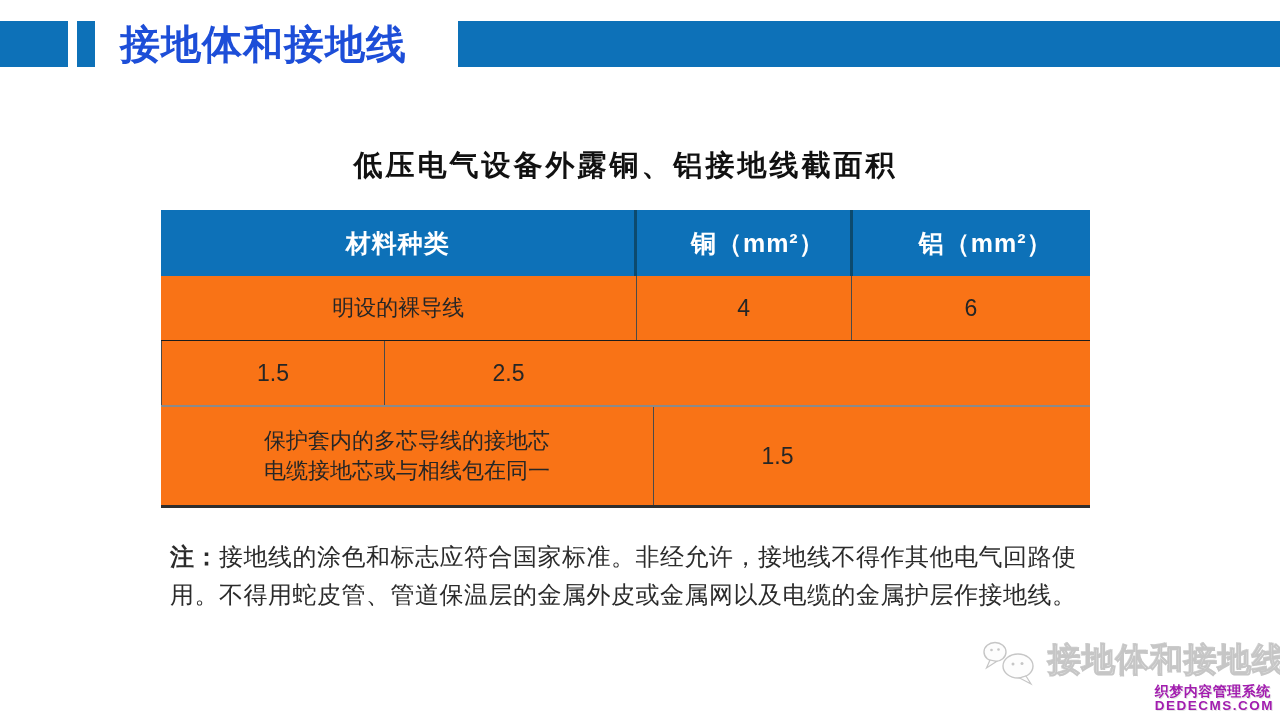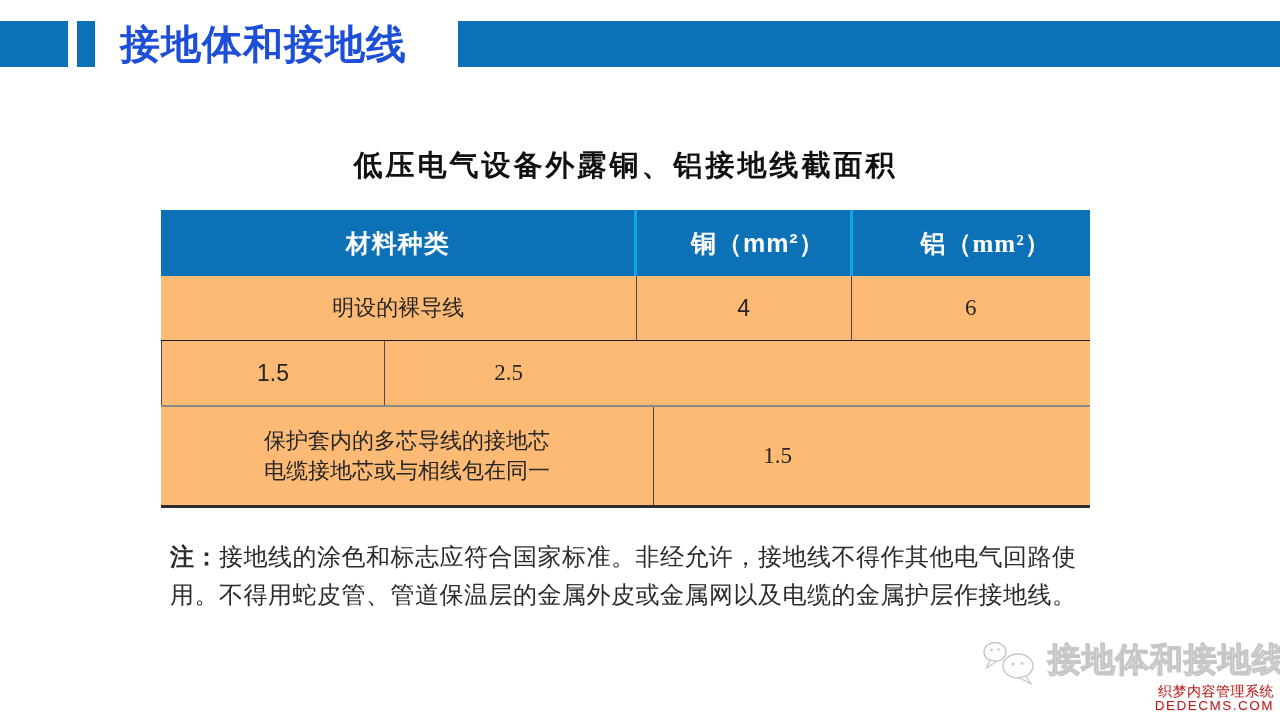--- a/index.html
+++ b/index.html
@@ -33,24 +33,24 @@
 
   
   .tbl { left:161px; top:210px; width:929px; }
   .thead { display:flex; height:66px; background:#0d71b8; }
   .th {
     display:flex; align-items:center; justify-content:center;
     color:#ffffff; font-weight:bold; font-size:25px; letter-spacing:1px;
   }
   .c1 { width:492px; }
   .c2 { width:223px; }
-  .c3 { width:248px;font-family:Liberation Serif, serif; }
-  .th.c2, .th.c3 { border-left:3px solid #0ea5e9;padding-left:28px; }
+  .c3 { width:248px; }
+  .th.c2, .th.c3 { border-left:3px solid #0c4a6e;padding-left:28px; }
 
-  .tr { display:flex; background:#fdba74; }
+  .tr { display:flex; background:#f97316; }
   .r1 { height:65px; border-bottom:1px solid #1c1c1c; }
   .r2 { height:66px; border-bottom:2px solid #8a8a8a; }
   .r3 { height:101px; border-bottom:3px solid #2e2e2e; }
   .td {
     display:flex; flex-direction:column;
     align-items:center; justify-content:center;
     font-size:22px; color:#262626; text-align:center;
   }
   .td.c2, .td.c3 { border-left:1px solid #4a4a4a; font-size:23px; }
   .mat-line { line-height:30px; }
@@ -67,22 +67,22 @@
   
   .wm-icon { left:980px; top:634px; width:64px; height:54px; }
   .wm-brand {
     left:1048px; top:642px; height:36px; line-height:36px;
     font-size:33px; font-weight:bold; letter-spacing:1px;
     color:#f5f5f5; -webkit-text-stroke:1px #c6c6c6;
     text-shadow:1px 1px 0 #ffffff, -1px -1px 0 #d2d2d2;
     white-space:nowrap;
   }
   .cms {
-    right:6px; top:684px; text-align:right;
-    font-weight:normal; color:#b91c1c;
+    right:6px; top:684px; 
+    font-weight:bold; color:#a21caf;
     text-shadow:1px 1px 0 #e6e6e6;
   }
   .cms-1 { font-size:14px; line-height:15px; letter-spacing:0.5px; }
   .cms-2 { font-size:13.5px; line-height:13px; letter-spacing:1.5px; }
 </style>
 </head>
 <body>
 
 <div class="abs accent hdr-block-left"></div>
 <div class="abs accent hdr-bar-small"></div>

